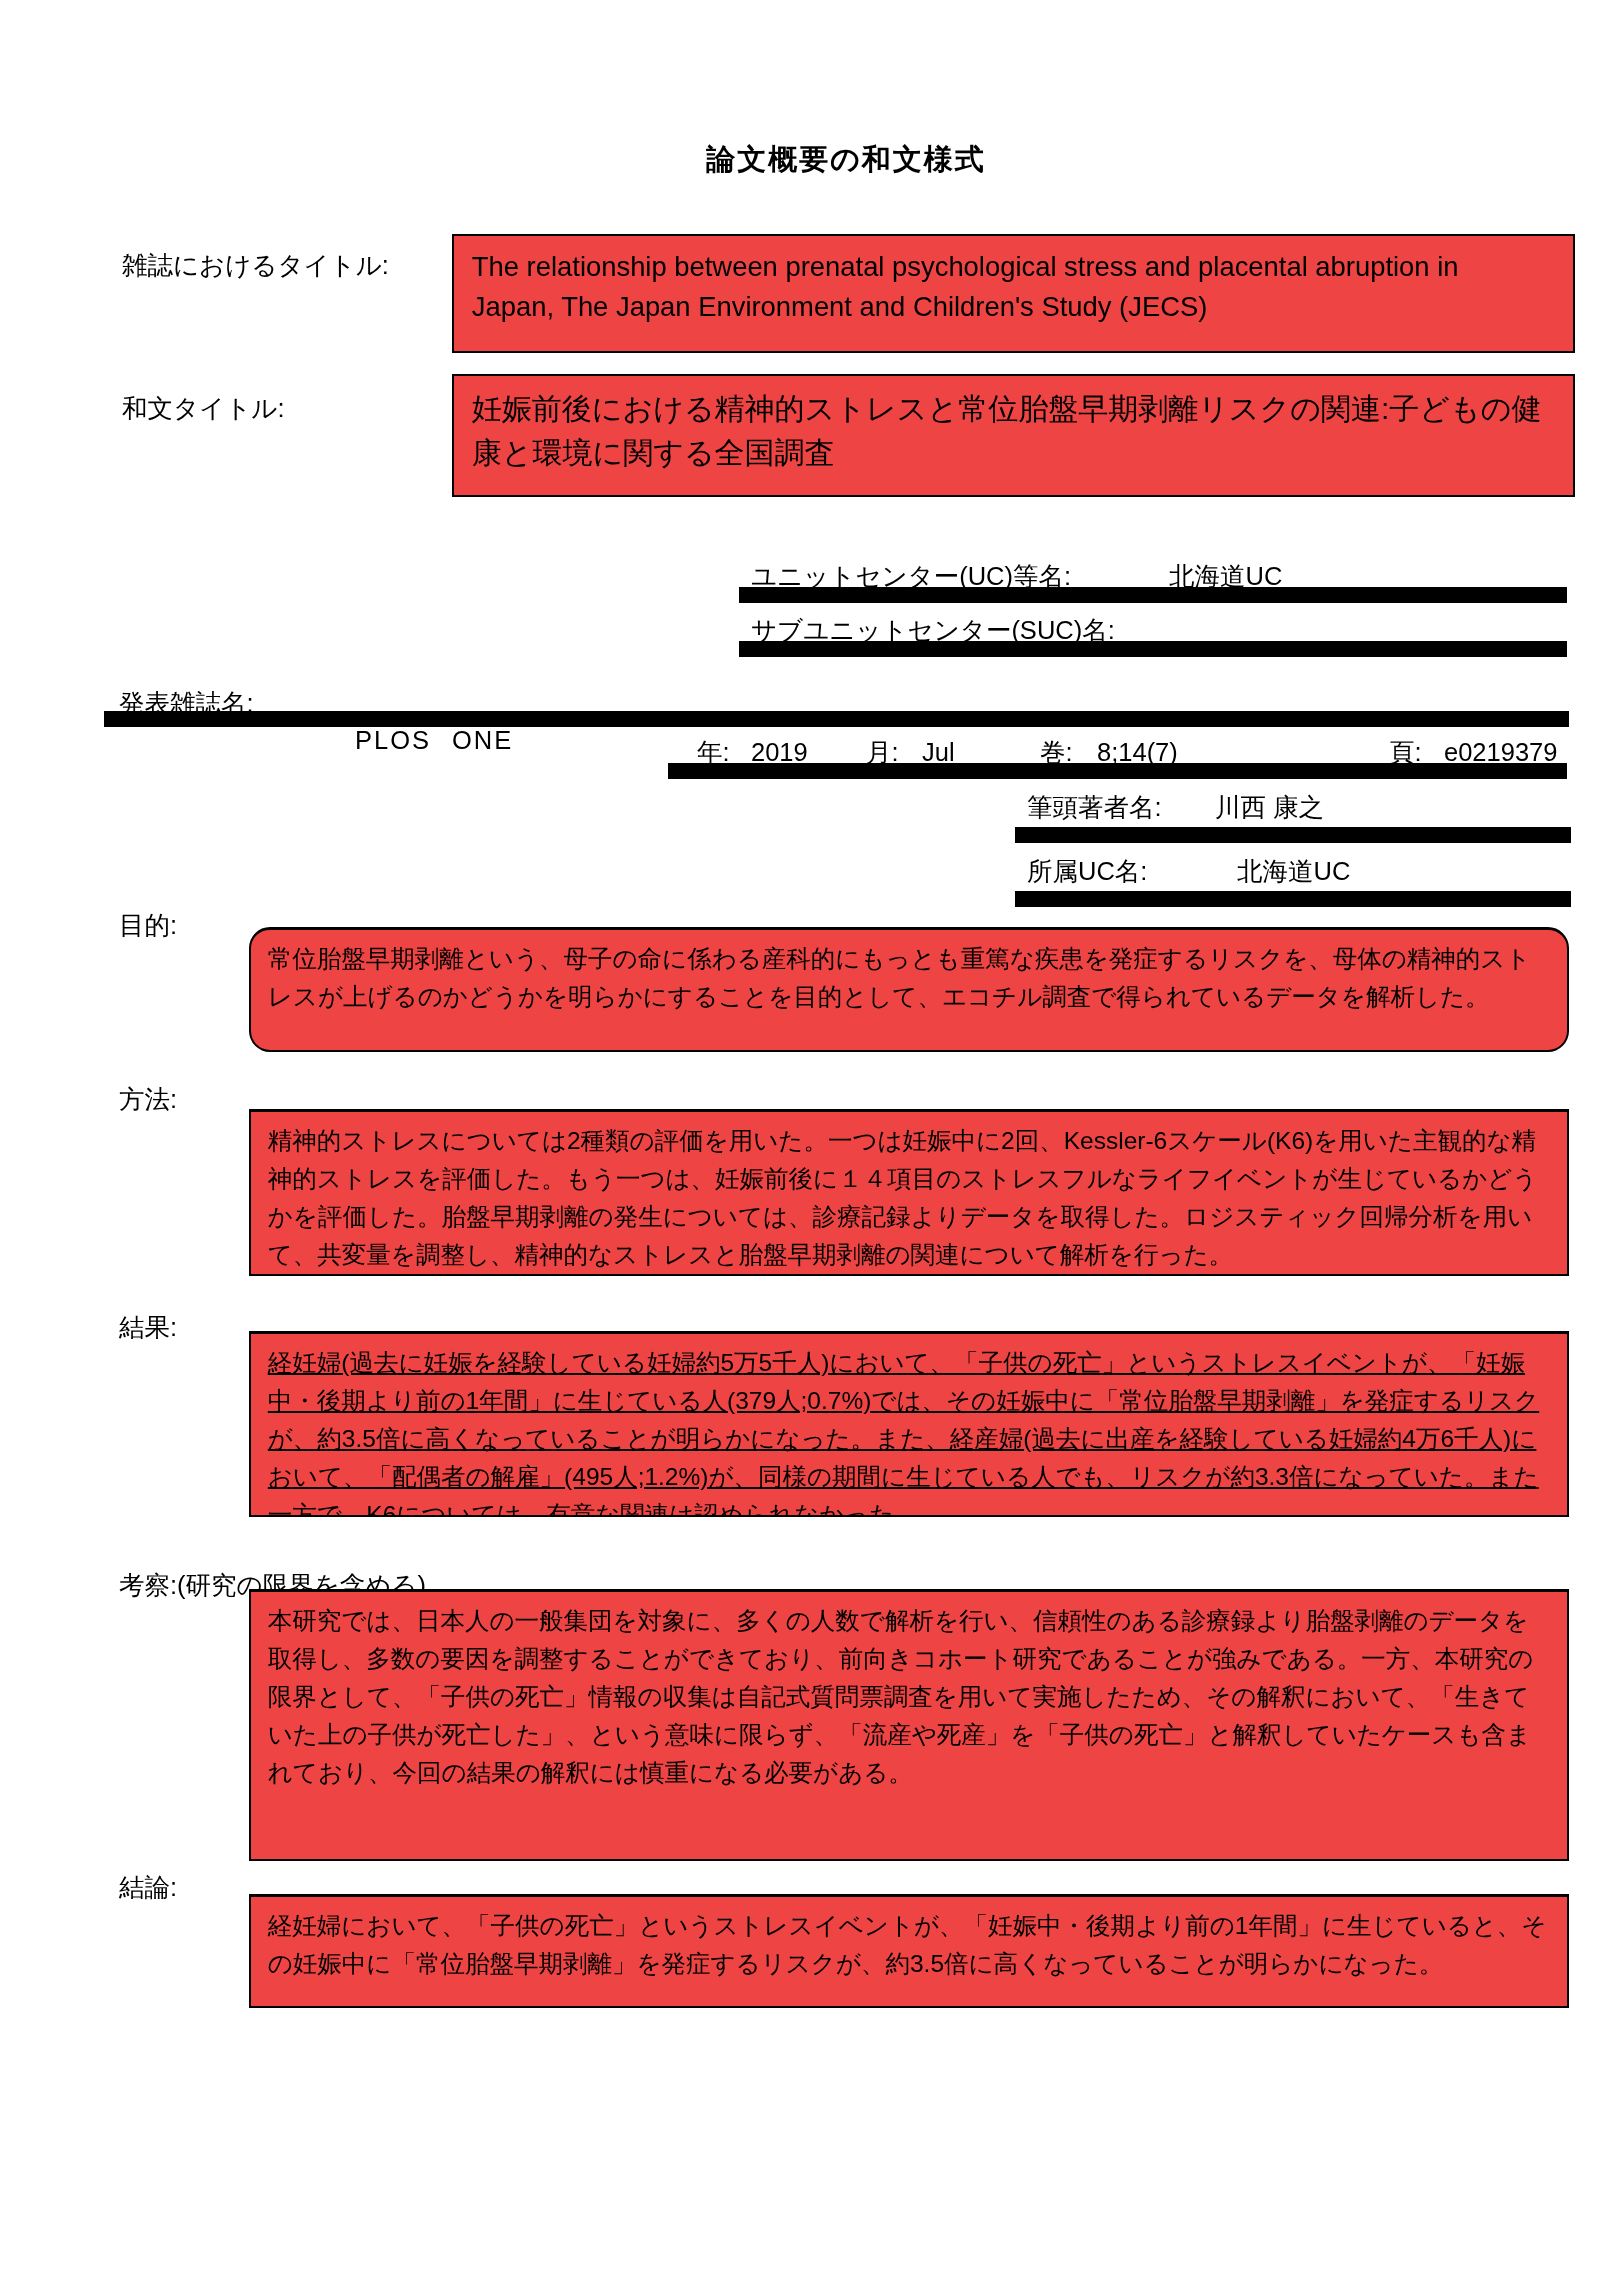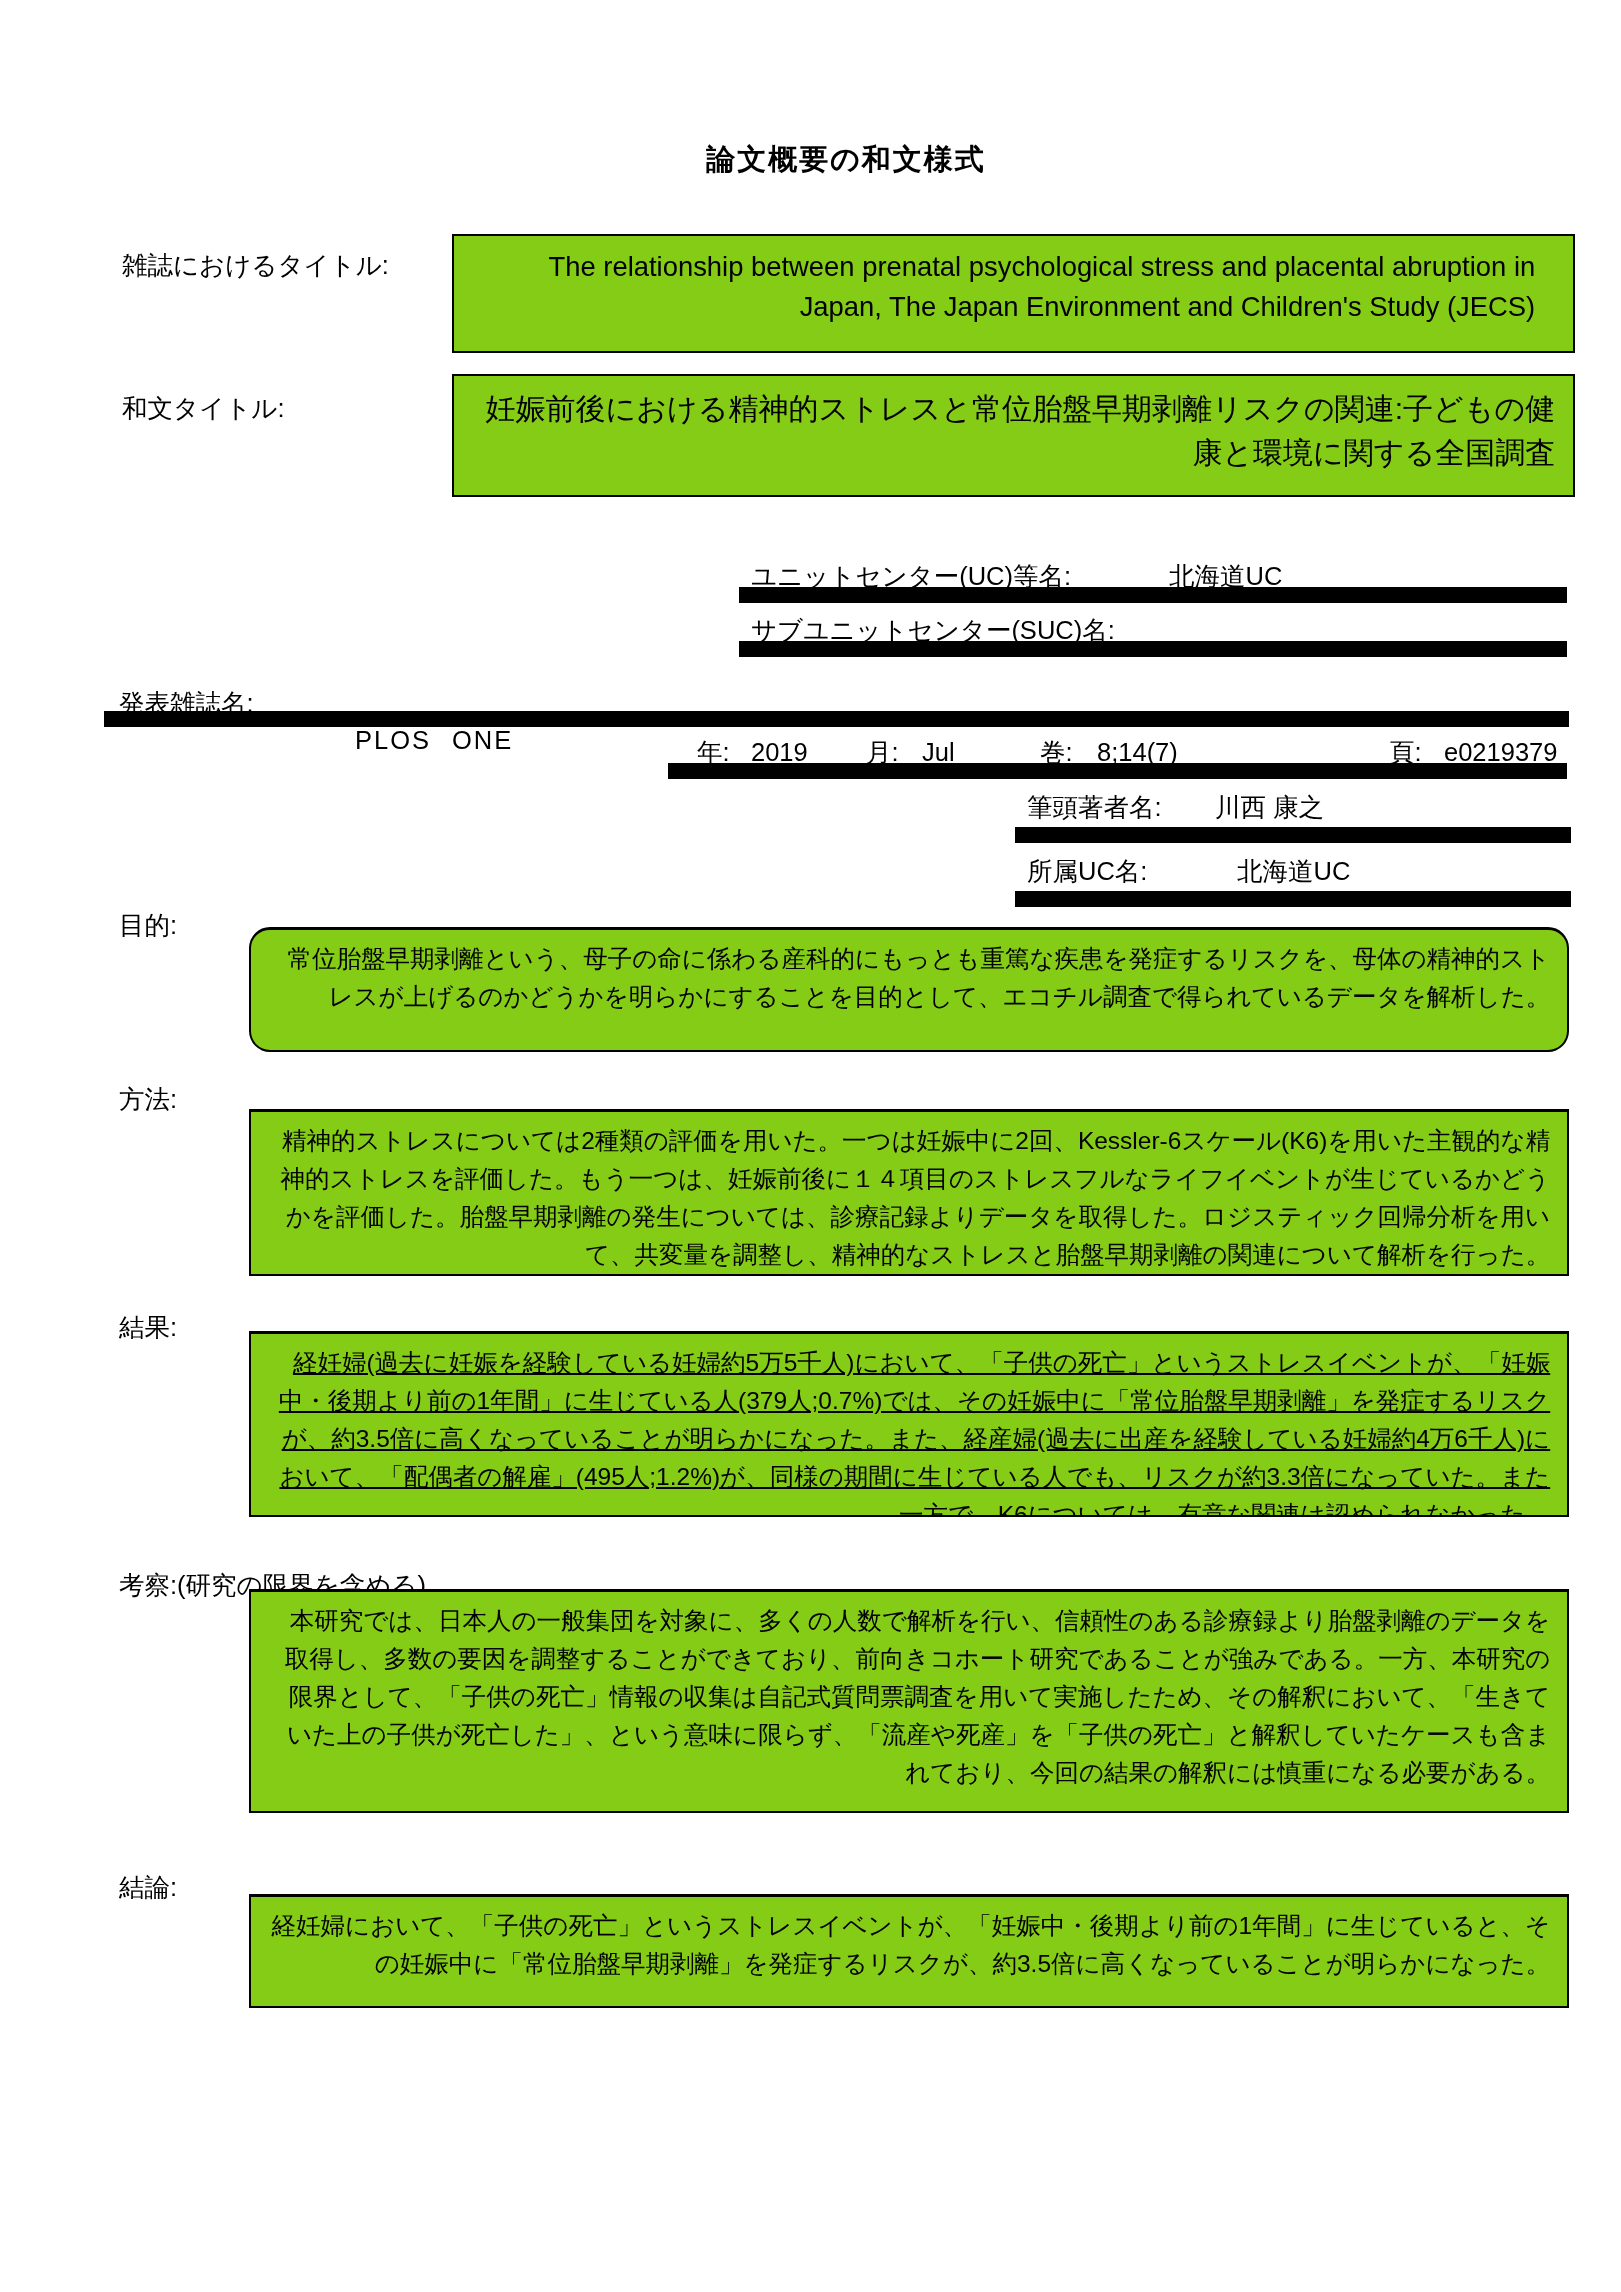--- a/index.html
+++ b/index.html
@@ -31,23 +31,22 @@
     white-space: nowrap;
     line-height: 1.15;
   }
   .rule {
     position: absolute;
     background: #000;
   }
   .fbox {
     position: absolute;
     border: 2.9px solid #000;
-    background: #84cc16;
+    background: #ef4444;
     overflow: hidden;
-    text-align: right;
   }
   .fbox .txt {
     display: block;
     padding: 2.9px 9.8px;
   }
   .box-entitle .txt {
     font-size: 27.4px;
     line-height: 40px;
     width: 1083px;
   }
@@ -123,21 +122,21 @@
   <div class="fbox secbox" style="left:233px; top:1093px; width:1320px; height:167px;">
     <span class="txt">精神的ストレスについては2種類の評価を用いた。一つは妊娠中に2回、Kessler-6スケール(K6)を用いた主観的な精神的ストレスを評価した。もう一つは、妊娠前後に１４項目のストレスフルなライフイベントが生じているかどうかを評価した。胎盤早期剥離の発生については、診療記録よりデータを取得した。ロジスティック回帰分析を用いて、共変量を調整し、精神的なストレスと胎盤早期剥離の関連について解析を行った。</span>
   </div>
 
   <div class="lbl" style="left:95px; top:1289px;">結果:</div>
   <div class="fbox secbox" style="left:233px; top:1315px; width:1320px; height:186px;text-decoration:underline;">
     <span class="txt">経妊婦(過去に妊娠を経験している妊婦約5万5千人)において、「子供の死亡」というストレスイベントが、「妊娠中・後期より前の1年間」に生じている人(379人;0.7%)では、その妊娠中に「常位胎盤早期剥離」を発症するリスクが、約3.5倍に高くなっていることが明らかになった。また、経産婦(過去に出産を経験している妊婦約4万6千人)において、「配偶者の解雇」(495人;1.2%)が、同様の期間に生じている人でも、リスクが約3.3倍になっていた。また一方で、K6については、有意な関連は認められなかった。</span>
   </div>
 
   <div class="lbl" style="left:95px; top:1547px;">考察:(研究の限界を含める)</div>
-  <div class="fbox secbox" style="left:233px; top:1573px; width:1320px; height:224px;">
+  <div class="fbox secbox" style="left:233px; top:1573px; width:1320px; height:272px;">
     <span class="txt">本研究では、日本人の一般集団を対象に、多くの人数で解析を行い、信頼性のある診療録より胎盤剥離のデータを取得し、多数の要因を調整することができており、前向きコホート研究であることが強みである。一方、本研究の限界として、「子供の死亡」情報の収集は自記式質問票調査を用いて実施したため、その解釈において、「生きていた上の子供が死亡した」、という意味に限らず、「流産や死産」を「子供の死亡」と解釈していたケースも含まれており、今回の結果の解釈には慎重になる必要がある。</span>
   </div>
 
   <div class="lbl" style="left:95px; top:1849px;">結論:</div>
   <div class="fbox secbox" style="left:233px; top:1878px; width:1320px; height:114px;">
     <span class="txt">経妊婦において、「子供の死亡」というストレスイベントが、「妊娠中・後期より前の1年間」に生じていると、その妊娠中に「常位胎盤早期剥離」を発症するリスクが、約3.5倍に高くなっていることが明らかになった。</span>
   </div>
 
 </div>
 

